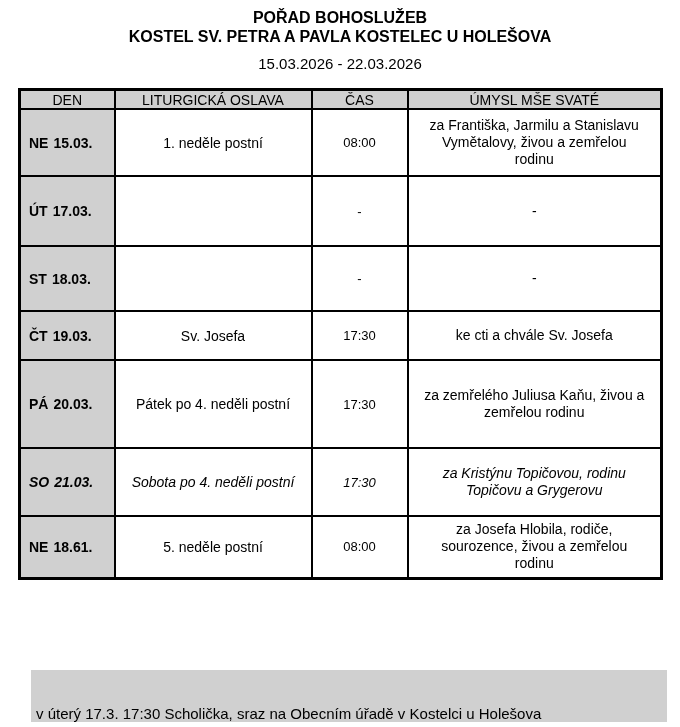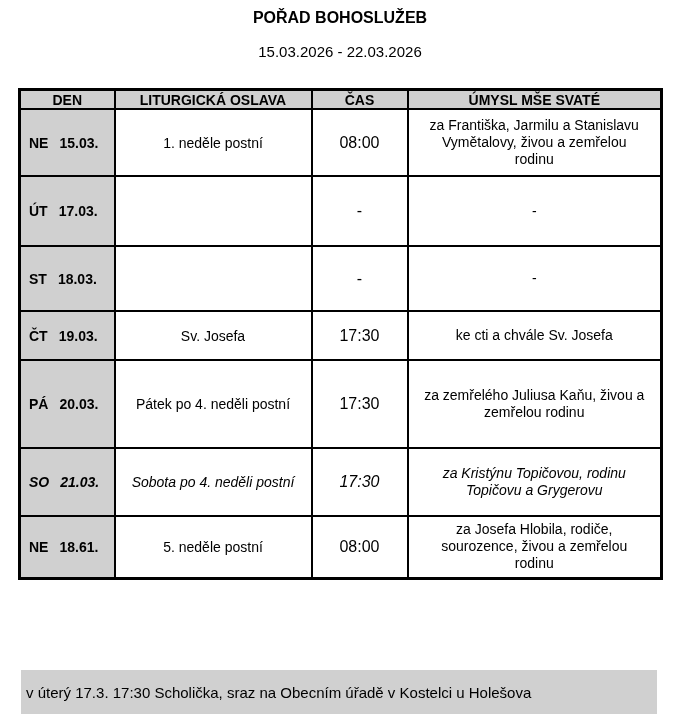--- a/index.html
+++ b/index.html
@@ -24,21 +24,21 @@
   }
   .title-line{
     font-size:16px;
     font-weight:bold;
     line-height:19px;
   }
   .date-range{
     font-size:15px;
     font-weight:normal;
     line-height:19px;
-    margin-top:15px;
+    margin-top:8px;
   }
   table.schedule-table{
     position:absolute;
     left:18px;
     top:88px;
     width:642px;
     table-layout:fixed;
     border-collapse:collapse;
     border:3px solid var(--border,#000);
   }
@@ -46,71 +46,72 @@
   .schedule-table td{
     border:2px solid var(--border,#000);
     padding:0;
     vertical-align:middle;
     text-align:center;
     font-size:14px;
     overflow:hidden;
   }
   .schedule-table th{
     background:var(--header-bg,#d0d0d0);
-    font-weight:bold;
+    font-weight:normal;
     height:17px;
     line-height:16px;
   }
   td.day-cell{
     background:var(--day-col-bg,#d0d0d0);
   }
   .day-wrap{
     display:flex;
     align-items:center;
-    gap:11px;
+    gap:5px;
     padding-left:8px;
     font-weight:bold;
     font-size:14px;
   }
   td.celebration-cell{ font-size:14px; }
-  td.time-cell{ font-size:16px; }
+  td.time-cell{ font-size:13px; }
   td.intention-cell{
     white-space:pre-line;
     line-height:17px;
     padding:0 6px;
   }
   tbody tr:nth-child(1){height:67px;}
   tbody tr:nth-child(2){height:70px;}
   tbody tr:nth-child(3){height:65px;}
   tbody tr:nth-child(4){height:49px;}
   tbody tr:nth-child(5){height:88px;}
   tbody tr:nth-child(6){height:68px;font-style:italic;}
   tbody tr:nth-child(7){height:62px;}
   tbody tr:nth-child(8){height:71px;}
   .footer-bar{
     position:absolute;
-    left:21px;
+    left:31px;
     top:670px;
     width:636px;
-    height:44px;
+    height:52px;
     box-sizing:border-box;
     background:var(--footer-bg,#d0d0d0);
     display:flex;
-    align-items:center;
+    align-items:flex-end;
     padding-left:5px;
     font-size:15px;
   }
 </style>
 </head>
 <body>
 
 <div class="page">
 
   <div class="title-block">
     <div class="title-line">POŘAD BOHOSLUŽEB</div>
+    <div class="title-line">KOSTEL SV. PETRA A PAVLA KOSTELEC U HOLEŠOVA</div>
     <div class="date-range">15.03.2026 - 22.03.2026</div>
   </div>
 
   <table class="schedule-table">
     <colgroup>
       <col style="width:95px">
       <col style="width:197px">
       <col style="width:96px">
       <col style="width:254px">
     </colgroup>

